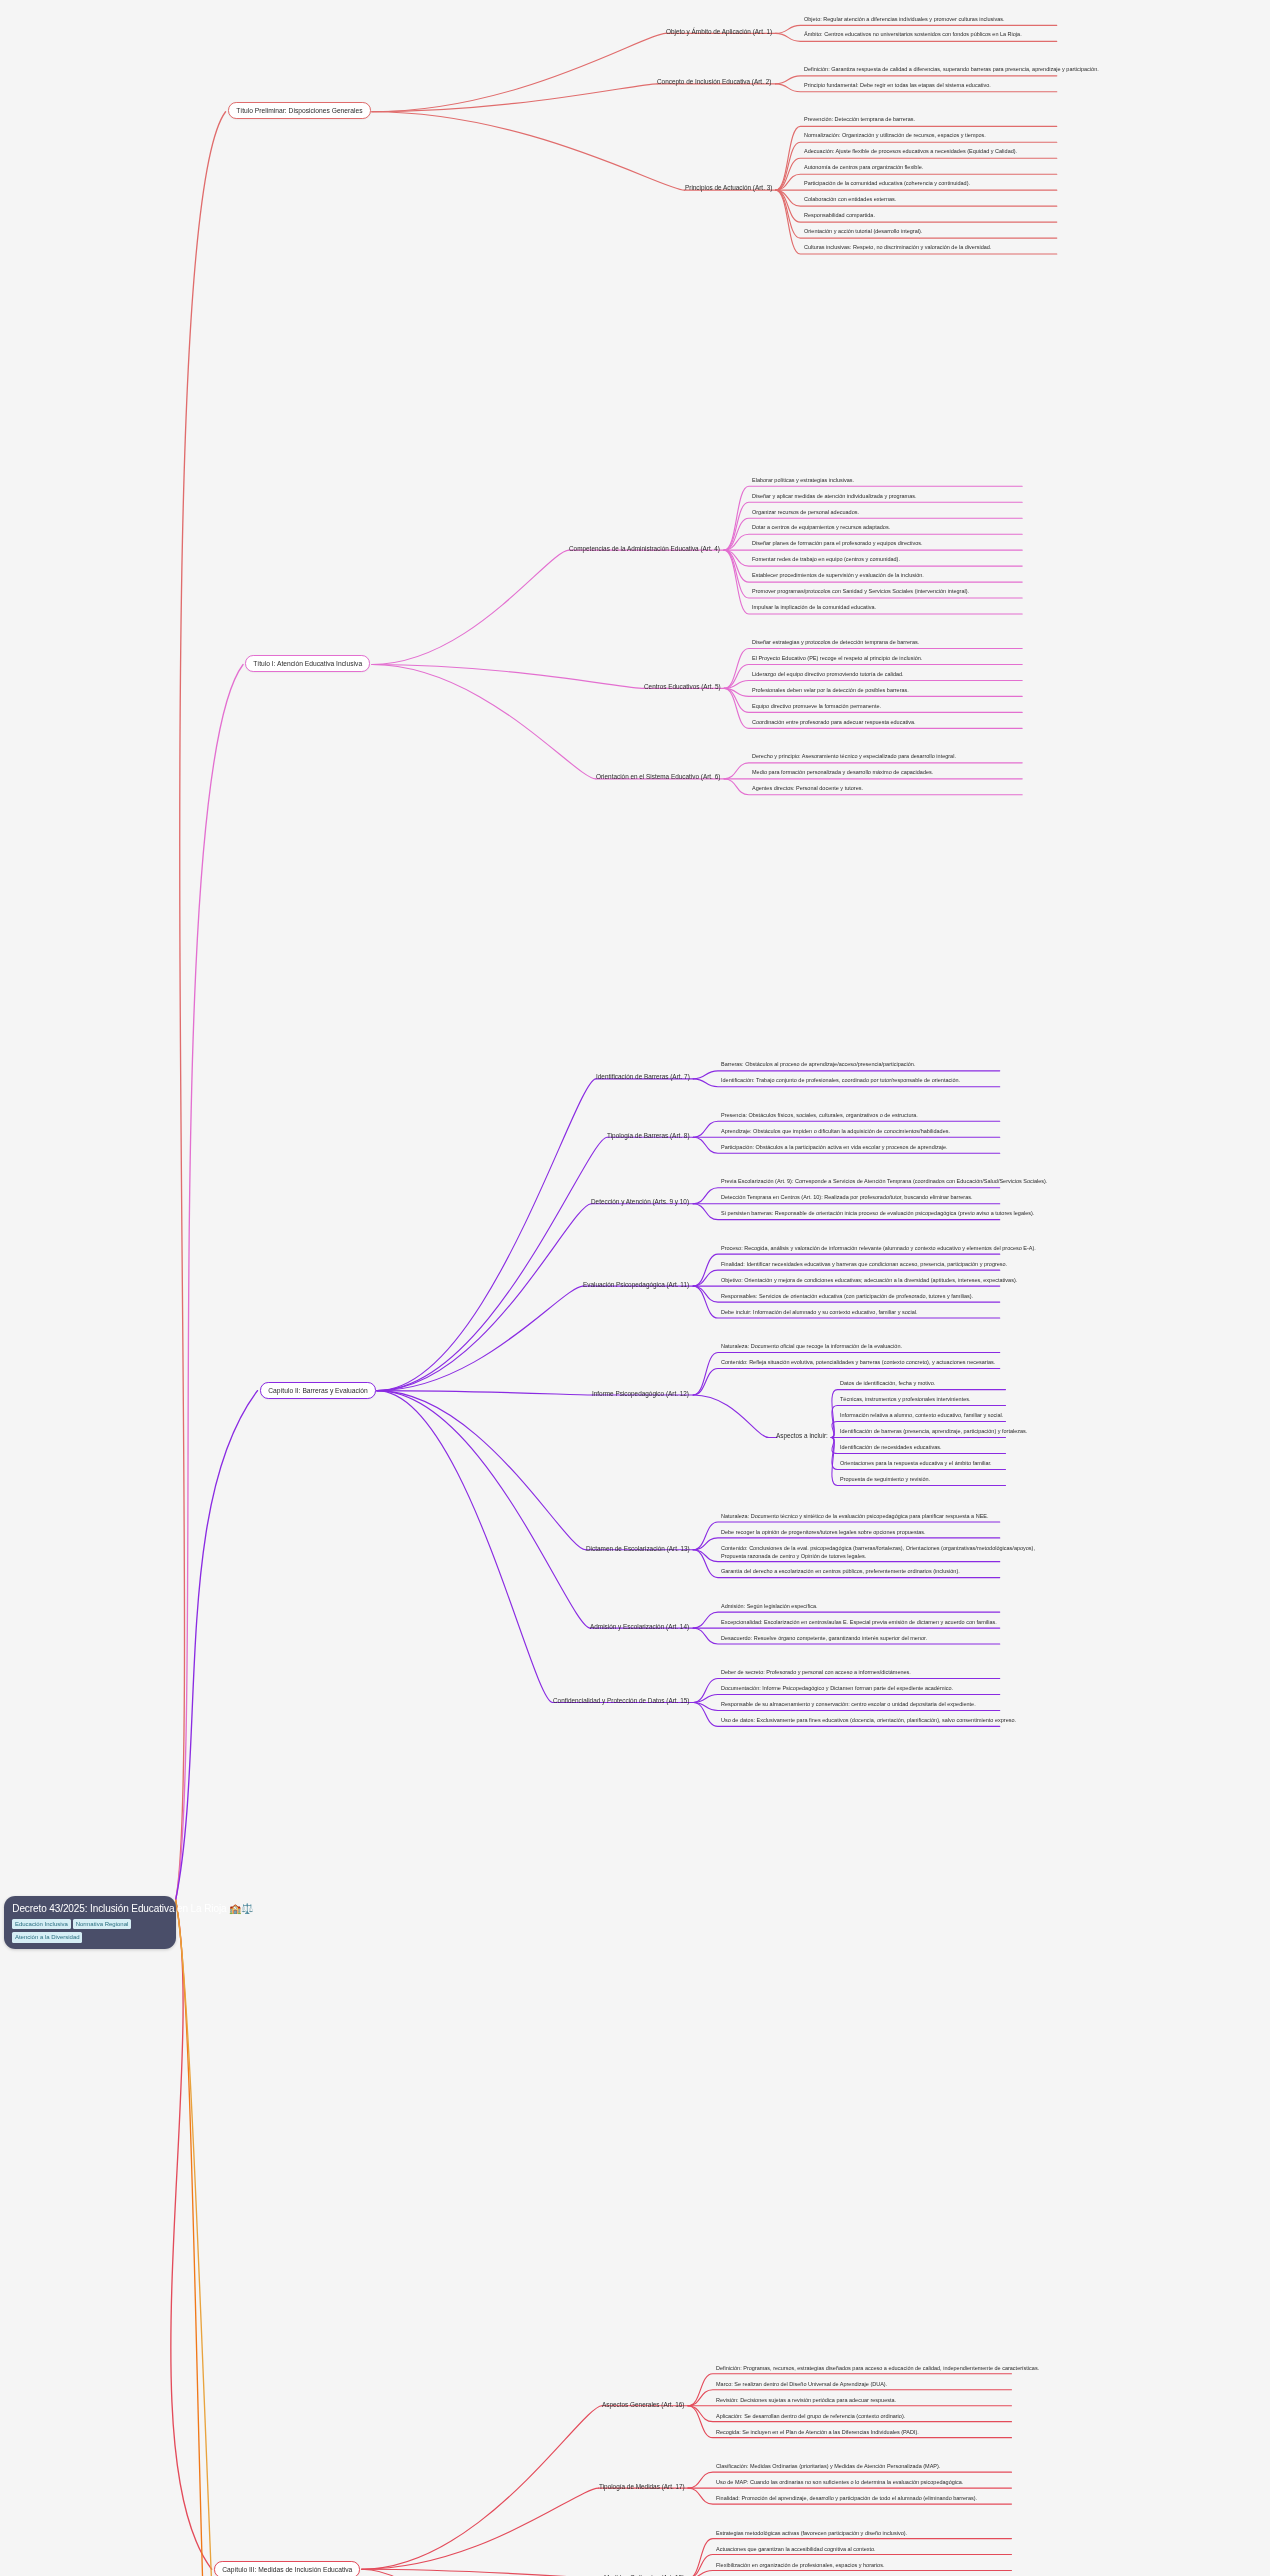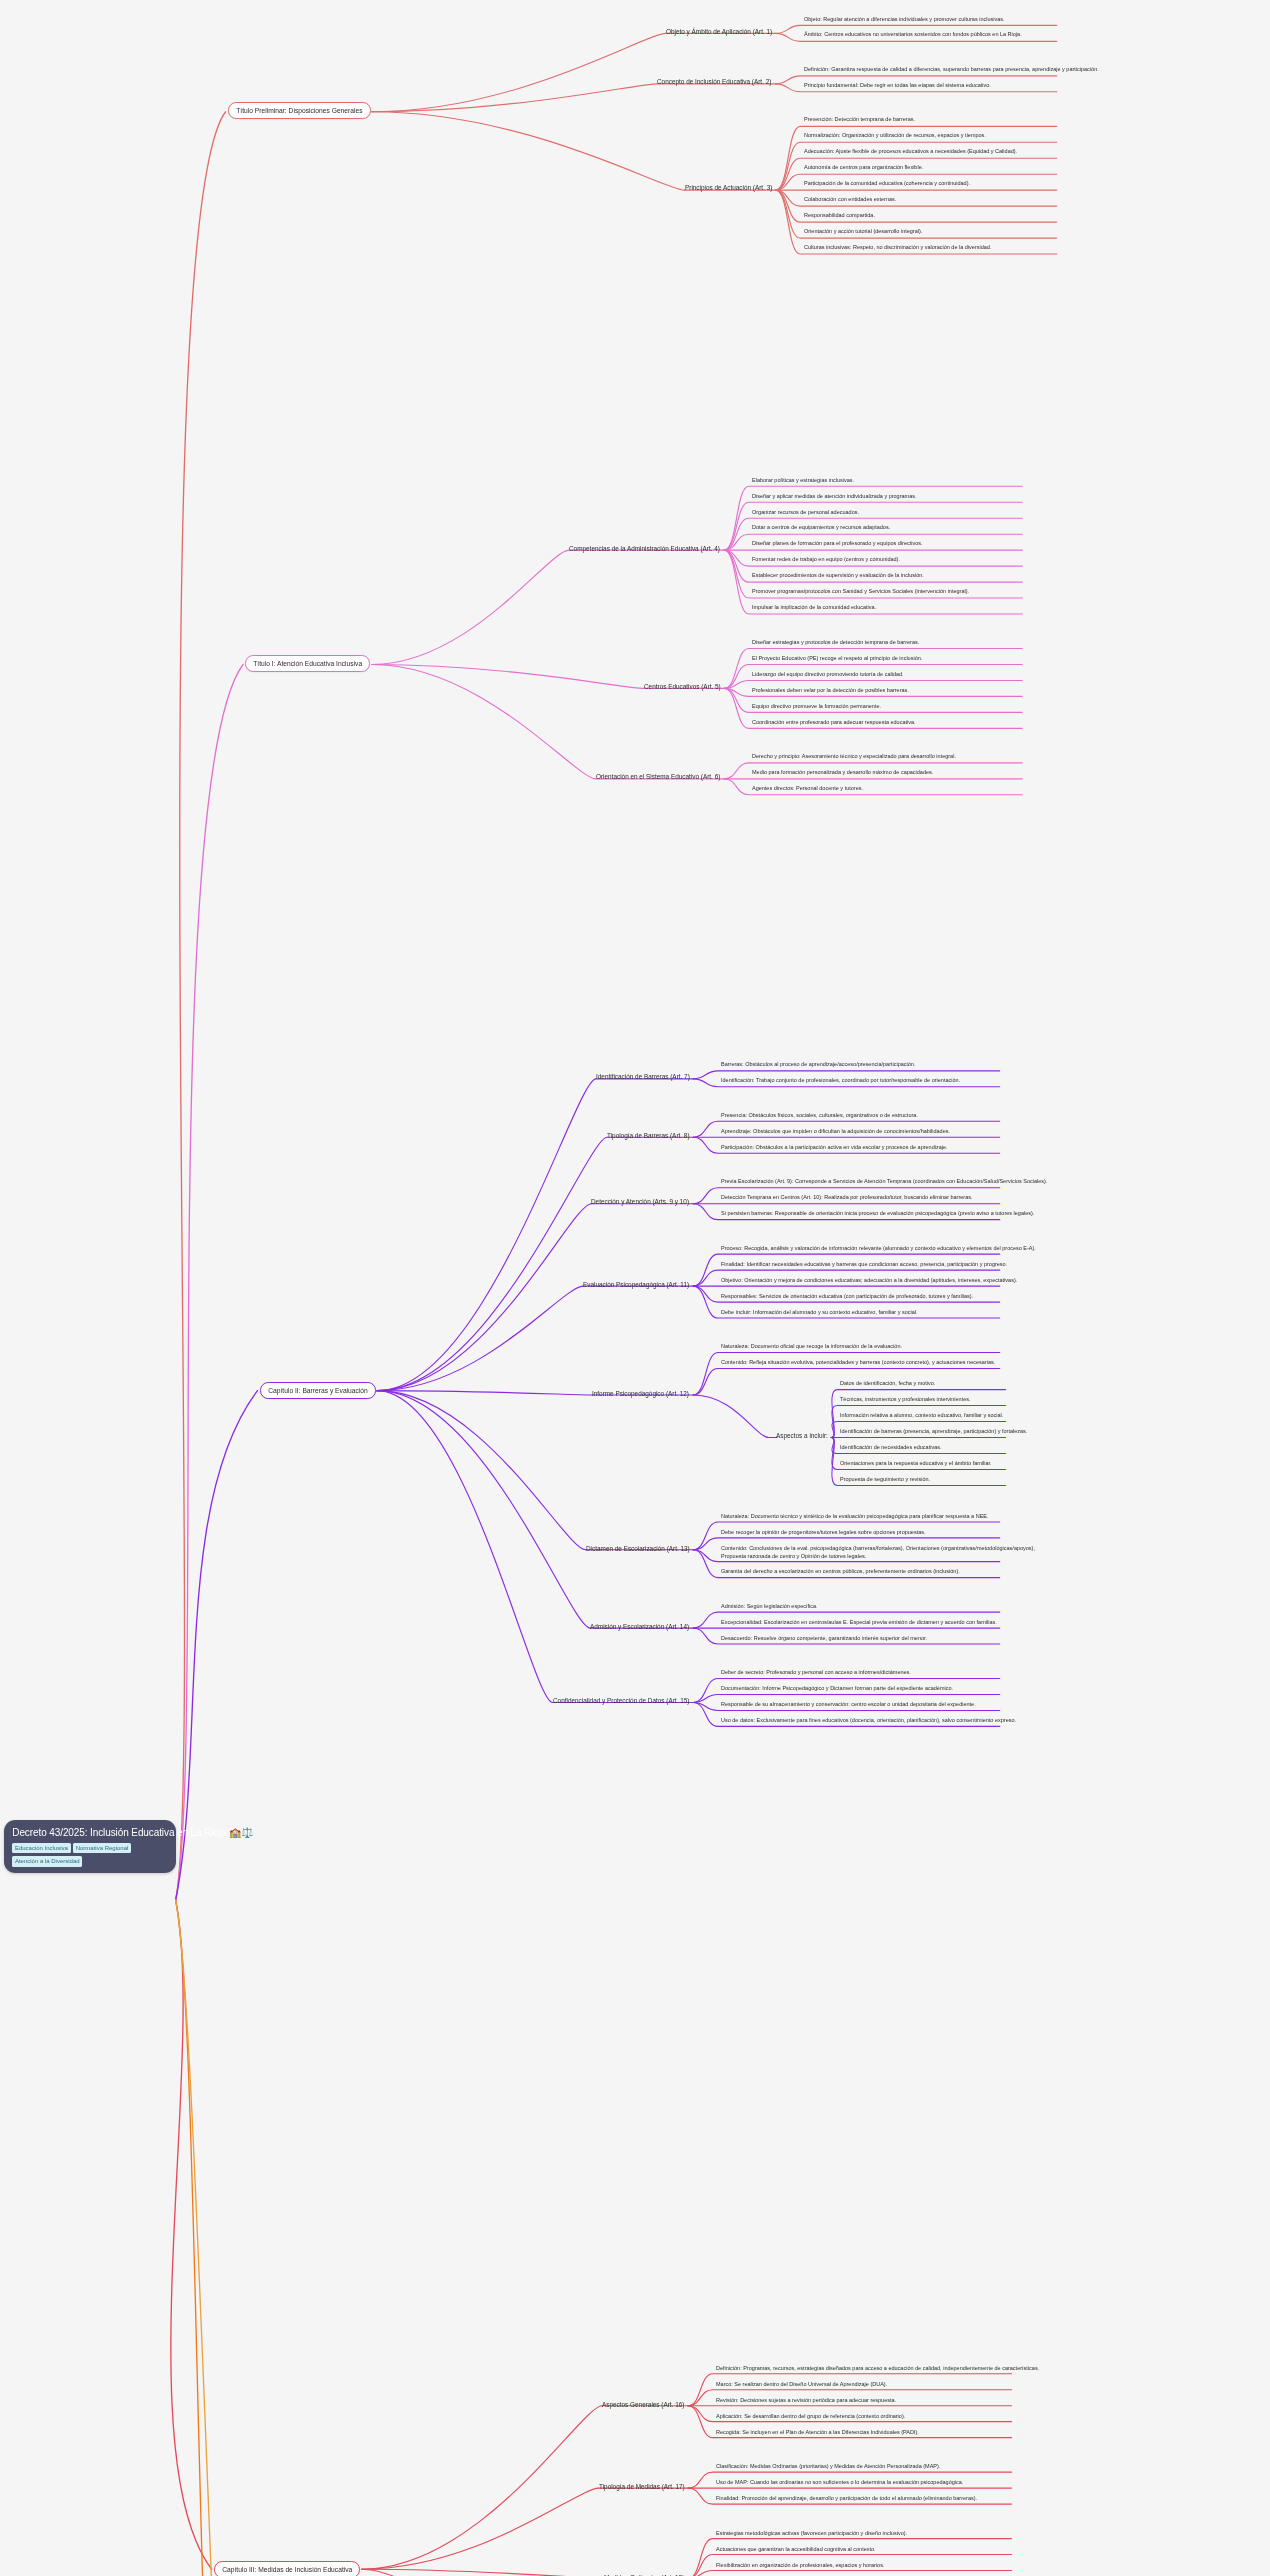--- a/index.html
+++ b/index.html
@@ -10,21 +10,21 @@
     font-family:"Liberation Sans", sans-serif;
     position:relative;
     overflow:hidden;
   }
   #svg-links { position:absolute; inset:0; width:1270px; height:3801px; pointer-events:none; z-index:1; }
 
   .node { position:absolute; z-index:3; }
 
   
   .root {
-    left:4.1px; top:1820px; width:172px;
+    left:4.1px; top:1896px; width:172px;
     background:#4a4e69; border-radius:11.3px;
     padding:7.2px 8.2px 6.7px 8.2px;
     box-shadow:0 1px 3.1px rgba(0,0,0,.18);
   }
   .root-title {
     color:#ffffff; font-size:10px; line-height:1.15;
     letter-spacing:-0.1px; white-space:nowrap;
   }
   .root-tags { margin-top:4.1px; display:flex; gap:2.6px; flex-wrap:wrap; }
   .root-tag {

